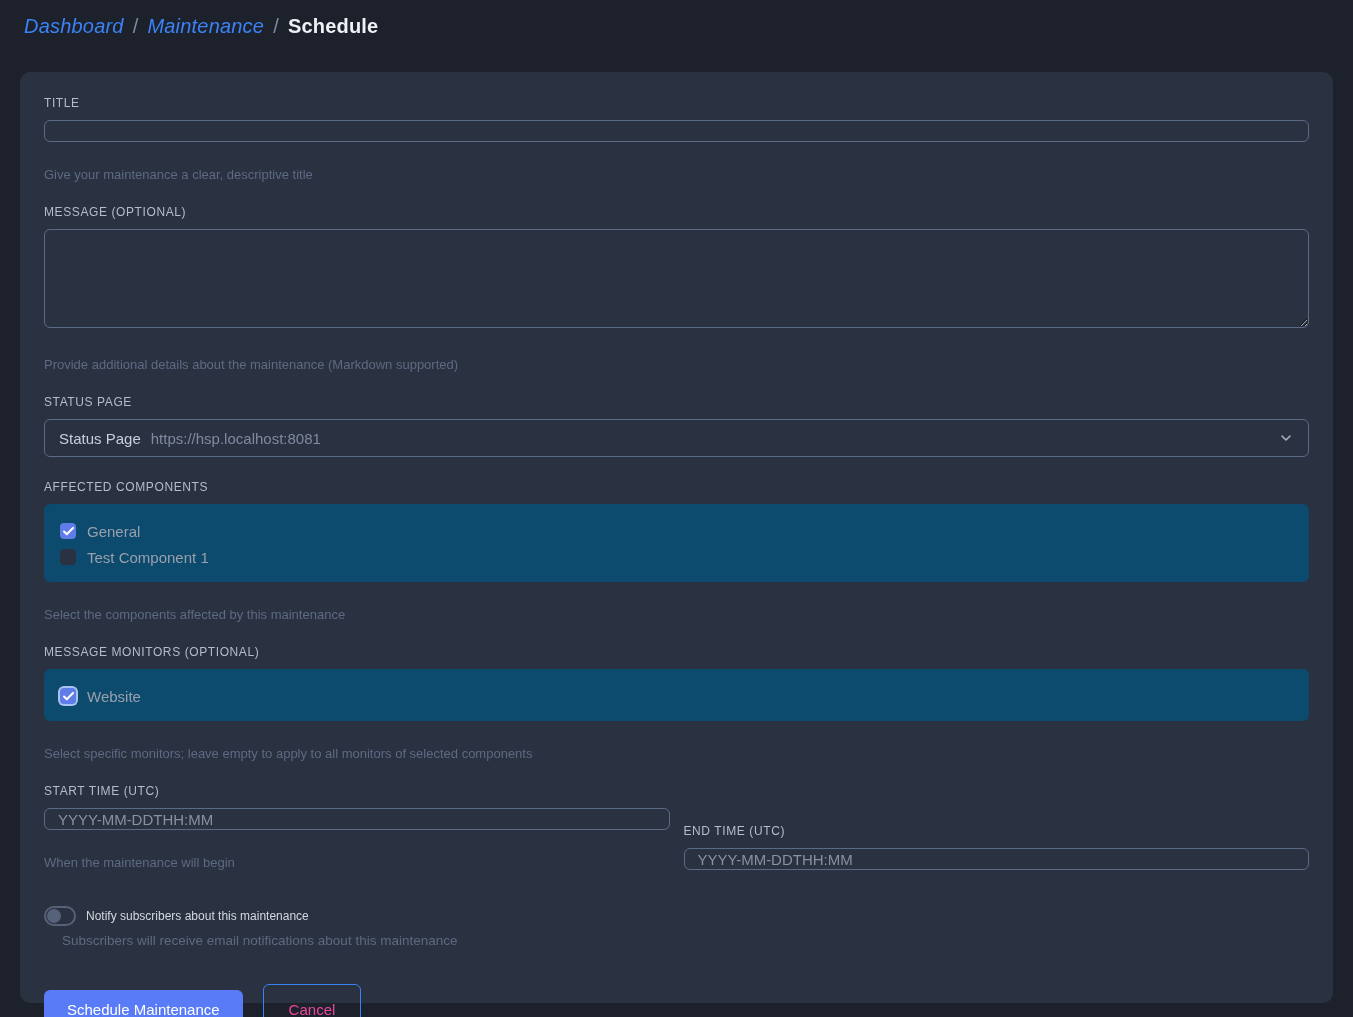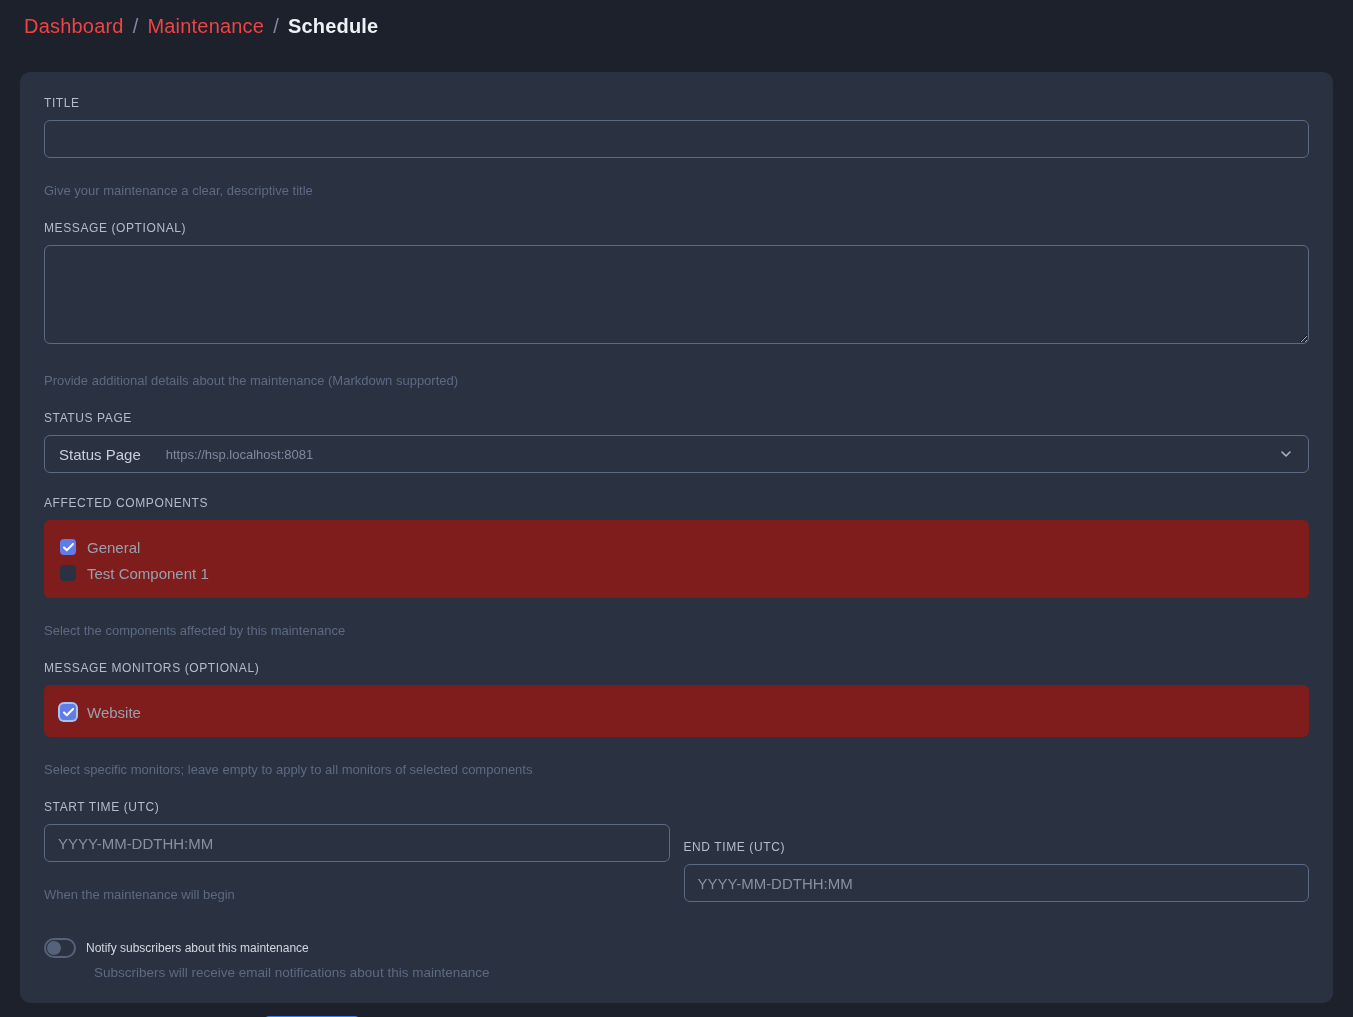--- a/index.html
+++ b/index.html
@@ -17,21 +17,21 @@
     padding: 0 24px;
     background: #1c212c;
   }
   .breadcrumb {
     font-size: 20px;
     letter-spacing: 0.2px;
     display: flex;
     align-items: baseline;
     gap: 9px;
   }
-  .crumb-link { color: #ef4444; font-weight: 400; cursor: pointer; }
+  .crumb-link { color: #3b82f6; font-weight: 400; cursor: pointer; font-style: italic; }
   .crumb-sep  { color: #7e8ba0; font-weight: 300; }
   .crumb-current { color: #eef1f5; font-weight: 600; }
 
   
   .card {
     margin: 20px;
     background: #2a3140;
     border-radius: 10px;
     padding: 24px 24px 40px 24px;
     height: 931px;
@@ -47,21 +47,21 @@
     font-weight: 400;
   }
   .helper {
     margin-top: 25px;
     font-size: 13px;
     color: #5d6a83;
   }
 
   .text-input {
     width: 100%;
-    height: 38px;
+    height: 22px;
     background: transparent;
     border: 1px solid #5c6b85;
     border-radius: 6px;
     padding: 0 13px;
     color: #e3e7ee;
     font-size: 15px;
     font-family: "Liberation Sans", sans-serif;
     outline: none;
   }
   .text-input::placeholder { color: #88929f; opacity: 1; }
@@ -85,26 +85,26 @@
     width: 100%;
     height: 38px;
     border: 1px solid #5c6b85;
     border-radius: 6px;
     display: flex;
     align-items: center;
     padding: 0 14px;
     cursor: pointer;
   }
   .select-name { color: #c9cfd9; font-size: 15px; }
-  .select-url  { color: #7f8aa0; font-size: 13px; margin-left: 25px; }
+  .select-url  { color: #7f8aa0; font-size: 15px; margin-left: 10px; }
   .select-chevron { margin-left: auto; color: #aab4c4; display: flex; }
 
   
   .check-panel {
-    background: #7f1d1d;
+    background: #0c4a6e;
     border-radius: 6px;
     padding: 15px 16px 13px 16px;
   }
   .check-row {
     display: flex;
     align-items: center;
     height: 24px;
     cursor: pointer;
   }
   .check-row + .check-row { margin-top: 2px; }
@@ -147,21 +147,21 @@
     top: 1px;
     width: 14px; height: 14px;
     border-radius: 50%;
     background: #55627a;
     transition: left .15s;
   }
   .toggle[data-on="false"] .knob { left: 1px; }
   .toggle-label { font-size: 12px; color: #d3d8e0; }
   .toggle-helper {
     margin-top: 7px;
-    margin-left: 50px;
+    margin-left: 18px;
     font-size: 13.5px;
     color: #5d6a83;
   }
 
   
   .actions { margin-top: 36px; display: flex; align-items: center; gap: 20px; }
   .btn-primary {
     background: #5a7bf7;
     color: #ffffff;
     border: none;

